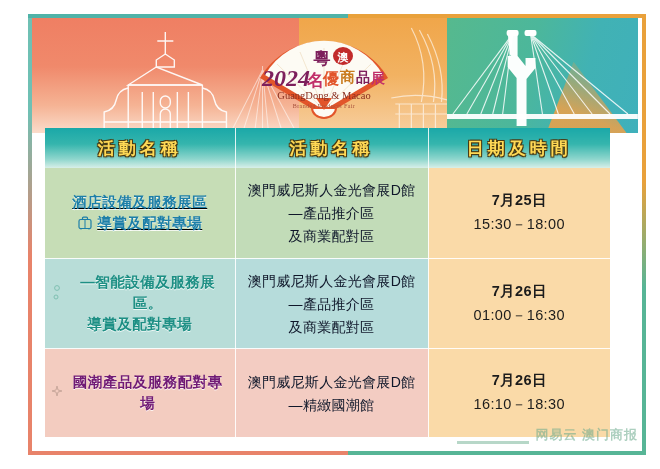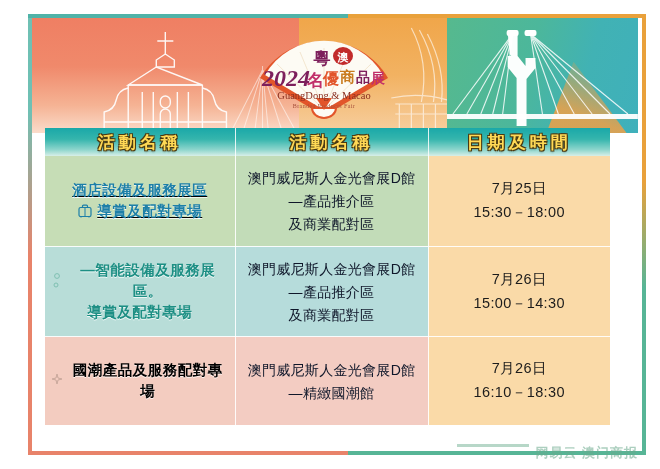--- a/index.html
+++ b/index.html
@@ -80,21 +80,21 @@
     width: 565px;
     border-collapse: collapse;
     table-layout: fixed;
   }
 
   .table col.c1 { width: 190px; }
   .table col.c2 { width: 193px; }
   .table col.c3 { width: 182px; }
 
   .table th {
-    height: 28px;
+    height: 40px;
     background: linear-gradient(180deg,#1aa8a8 0%,#35b5ad 40%,#8fd6cd 78%,#d8efe8 100%);
     color: #ffd955;
     font-size: 17px;
     font-weight: bold;
     letter-spacing: 4px;
     text-align: center;
     border-right: 1px solid rgba(255,255,255,.85);
     text-shadow:
        1px  1px 0 #4a3a12, -1px  1px 0 #4a3a12,
        1px -1px 0 #4a3a12, -1px -1px 0 #4a3a12,
@@ -129,48 +129,48 @@
 
   
   .name-text {
     font-size: 14.5px;
     font-weight: bold;
     letter-spacing: .5px;
     display: block;
   }
   .r1 .name-text { color: #1d7fa8; text-shadow: 0 1px 0 rgba(255,255,255,.75); }
   .r2 .name-text { color: #1d8f84; text-shadow: 0 1px 0 rgba(255,255,255,.75); }
-  .r3 .name-text { color: #000000; text-shadow: 0 1px 0 rgba(255,255,255,.75); }
+  .r3 .name-text { color: #701a75; text-shadow: 0 1px 0 rgba(255,255,255,.75); }
 
   .name-line { display: flex; align-items: center; justify-content: center; gap: 4px; }
 
   .mini-icon { display: inline-block; flex: 0 0 auto; line-height: 0; }
 
   .venue-text {
     font-size: 14px;
     color: #0f172a;
     letter-spacing: .3px;
     text-align: center;
   }
 
   .date-text {
     font-size: 14.5px;
     color: #1c1c1c;
     letter-spacing: .4px;
   }
-  .date-text .d-day  { display: block; margin-bottom: 3px; }
+  .date-text .d-day  { display: block; margin-bottom: 3px; font-weight: bold; }
   .date-text .d-time { display: block; }
 
   
   .watermark {
     position: absolute;
     right: 22px;
-    bottom: 7px;
+    bottom: 25px;
     display: flex;
-    align-items: flex-start;
+    align-items: flex-end;
     gap: 6px;
     opacity: .55;
   }
   .wm-rule {
     width: 72px;
     height: 3px;
     background: #7cb79a;
   }
   .wm-text {
     font-size: 13px;
@@ -358,21 +358,21 @@
           <span class="name-text">導賞及配對專場</span>
         </td>
         <td class="cell-venue">
           <span class="venue-text">澳門威尼斯人金光會展D館</span><br>
           <span class="venue-text">—產品推介區</span><br>
           <span class="venue-text">及商業配對區</span>
         </td>
         <td class="cell-date">
           <span class="date-text">
             <span class="d-day">7月26日</span>
-            <span class="d-time">15:00－14:30</span>
+            <span class="d-time">01:00－16:30</span>
           </span>
         </td>
       </tr>
 
       <tr class="r3">
         <td class="cell-name">
           <span class="name-line">
             <span class="mini-icon">
               <svg width="12" height="16" viewBox="0 0 12 16">
                 <path d="M6 1 L7 5 L11 6 L7 7 L6 11 L5 7 L1 6 L5 5 Z" fill="none" stroke="#c9a89c" stroke-width="1"></path>

